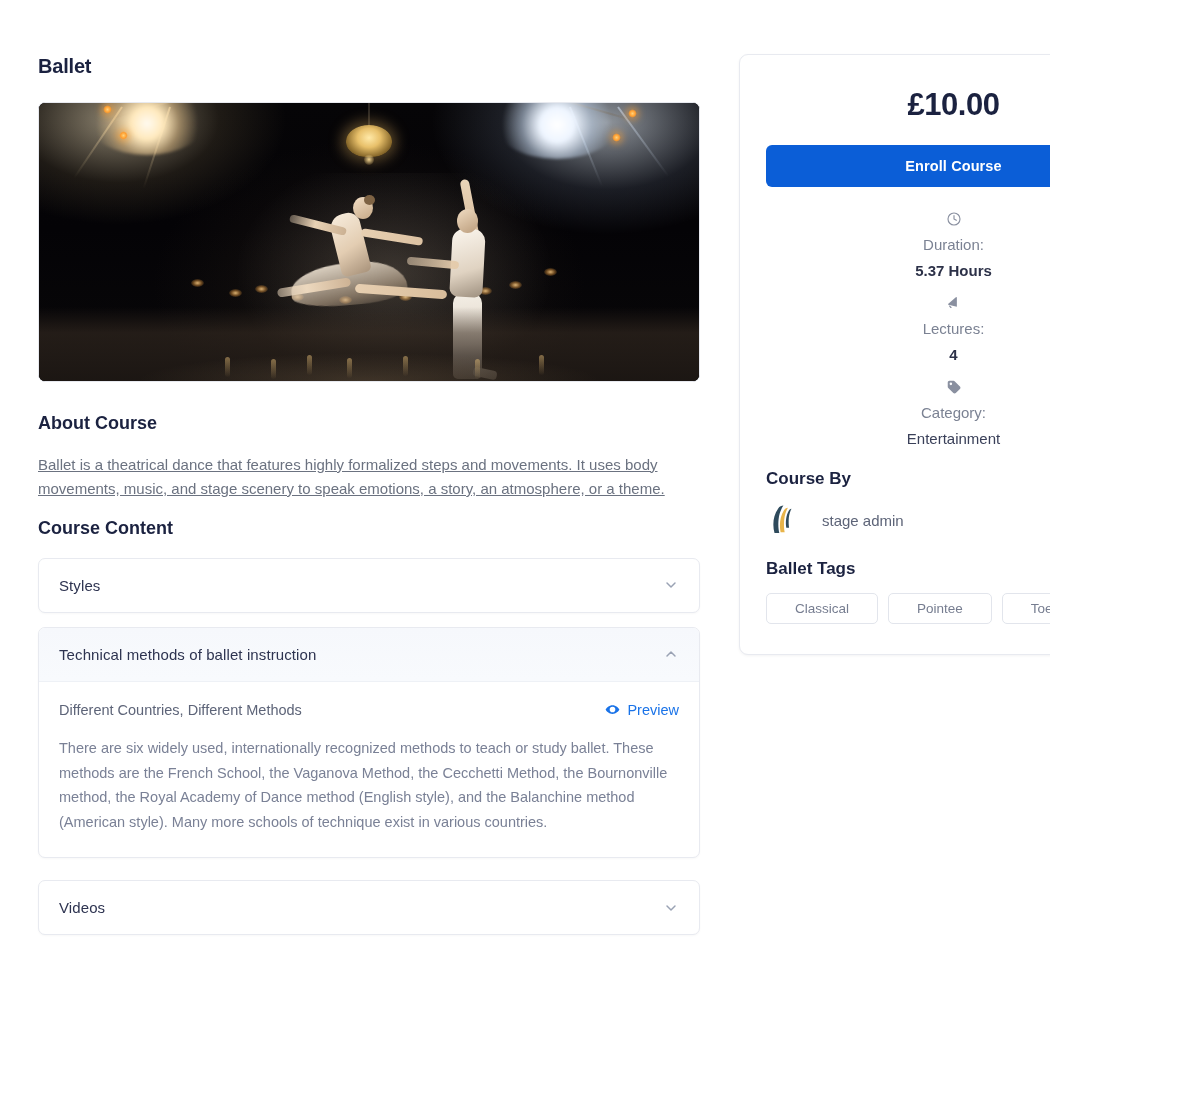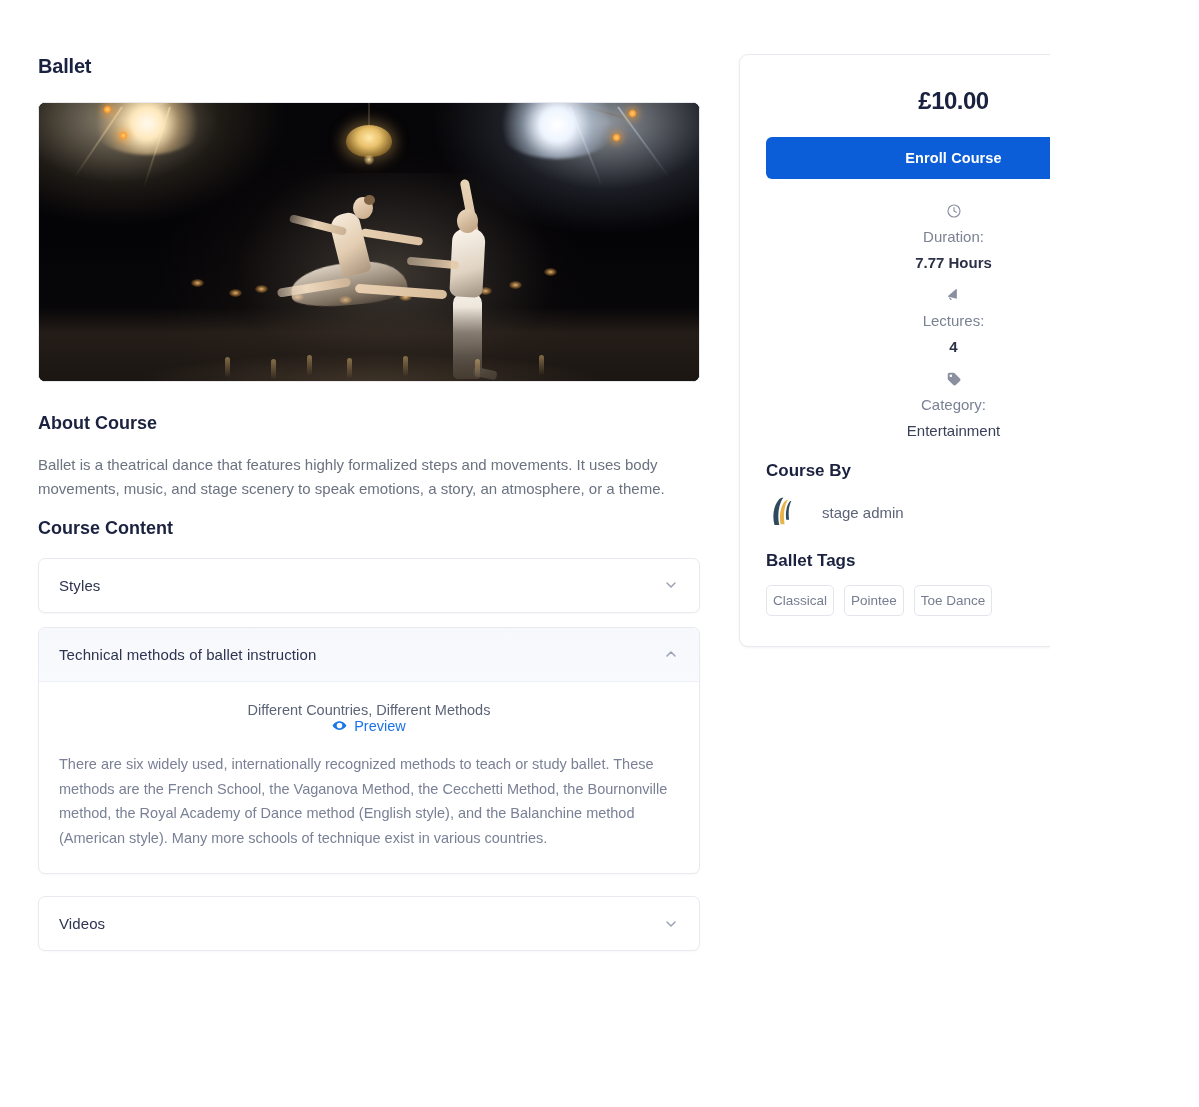--- a/index.html
+++ b/index.html
@@ -199,21 +199,21 @@
     pointer-events:none;
   }
 
   
   .section-h {
     font-size: 18px; font-weight: 700; color: #1b2240;
     margin: 30px 0 18px 0; line-height: 1.25;
   }
   .about-text {
     font-size: 15px; color: #6b7280; line-height: 1.62;
-    margin: 0; max-width: 662px;
+    margin: 0; max-width: 662px; text-decoration: underline;
   }
   .section-h.content-h { margin: 16px 0 18px 0; }
 
   
   .acc {
     width: 662px;
     border: 1px solid #e8eaf0;
     border-radius: 7px;
     background: #ffffff;
     margin-bottom: 14px;
@@ -230,21 +230,20 @@
     border-bottom: 1px solid #eef1f6;
   }
   .acc-title {
     font-size: 15px; color: #2d3350; font-weight: 400; letter-spacing: 0.1px;
   }
   .chev { width: 16px; height: 16px; color: #9aa2b4; flex: 0 0 auto; }
   .acc-body { padding: 20px 20px 22px 20px; }
   .lecture-row {
     display: flex; align-items: center; justify-content: space-between;
     padding-bottom: 18px;
-    flex-direction: column;
   }
   .lecture-name { font-size: 14.5px; color: #5d6478; }
   .preview-link {
     display: inline-flex; gap: 7px;
     color: #1a73e8; font-size: 14.5px; text-decoration: none; cursor: pointer;
   }
   .eye-ic { width: 15px; height: 15px; flex: 0 0 auto; }
   .lecture-desc {
     font-size: 14.5px; color: #7a8196; line-height: 1.72; margin: 0;
   }
@@ -255,21 +254,21 @@
     left: 739px; top: 54px;
     width: 429px;
     background: #ffffff;
     border: 1px solid #e8eaf0;
     border-radius: 9px;
     box-shadow: 0 1px 3px rgba(16,24,40,0.05);
     padding: 26px 26px 30px 26px;
   }
   .price {
     text-align: center;
-    font-size: 24px; font-weight: 700; color: #1b2240;
+    font-size: 31px; font-weight: 700; color: #1b2240;
     letter-spacing: -0.5px;
     margin: 6px 0 22px 0;
   }
   .enroll-btn {
     display: block; width: 100%;
     background: #0b5ed7;
     color: #ffffff;
     border: none; border-radius: 6px;
     font-size: 14.5px; font-weight: 700;
     font-family: "Liberation Sans", sans-serif;
@@ -293,21 +292,21 @@
   .author-row { display: flex; align-items: center; gap: 22px; }
   .avatar {
     width: 34px; height: 34px; flex: 0 0 auto;
     display:block;
   }
   .author-name { font-size: 15px; color: #5d6478; }
   .tags { display: flex; gap: 10px; flex-wrap: wrap; margin-top: 2px; }
   .tag {
     border: 1px solid #e2e5ec;
     border-radius: 5px;
-    padding: 7px 6px;
+    padding: 7px 28px;
     font-size: 13.5px;
     color: #767d90;
     background: #fff;
     cursor: pointer;
     white-space: nowrap;
   }
 </style>
 </head>
 <body>
 
@@ -440,21 +439,21 @@
     <button class="enroll-btn">Enroll Course</button>
 
     <div class="meta-list">
 
       <div class="meta-row">
         <svg class="meta-ic" viewBox="0 0 24 24" fill="none" stroke="currentColor" stroke-width="1.7">
           <circle cx="12" cy="12" r="9"></circle>
             <polyline points="12 7 12 12 15.5 14" stroke-linecap="round" stroke-linejoin="round"></polyline>
         </svg>
         <span>Duration:</span>
-        <span class="meta-val">7.77 Hours</span>
+        <span class="meta-val">5.37 Hours</span>
       </div>
 
       <div class="meta-row">
         <svg class="meta-ic" viewBox="0 0 24 24" fill="currentColor">
           <path d="M3.5 13.2L14.8 3.4c.6-.5 1.5-.1 1.5.7v12.6c0 .8-.9 1.2-1.5.7L3.5 14.8a1 1 0 010-1.6z"></path>
           <path d="M5.6 15.6l2.6 2.3c.5.5.4 1.3-.2 1.6-.6.3-1.3.1-1.7-.4l-2.1-2.8 1.4-.7z"></path>
         </svg>
         <span>Lectures:</span>
         <span class="meta-val">4</span>
       </div>

